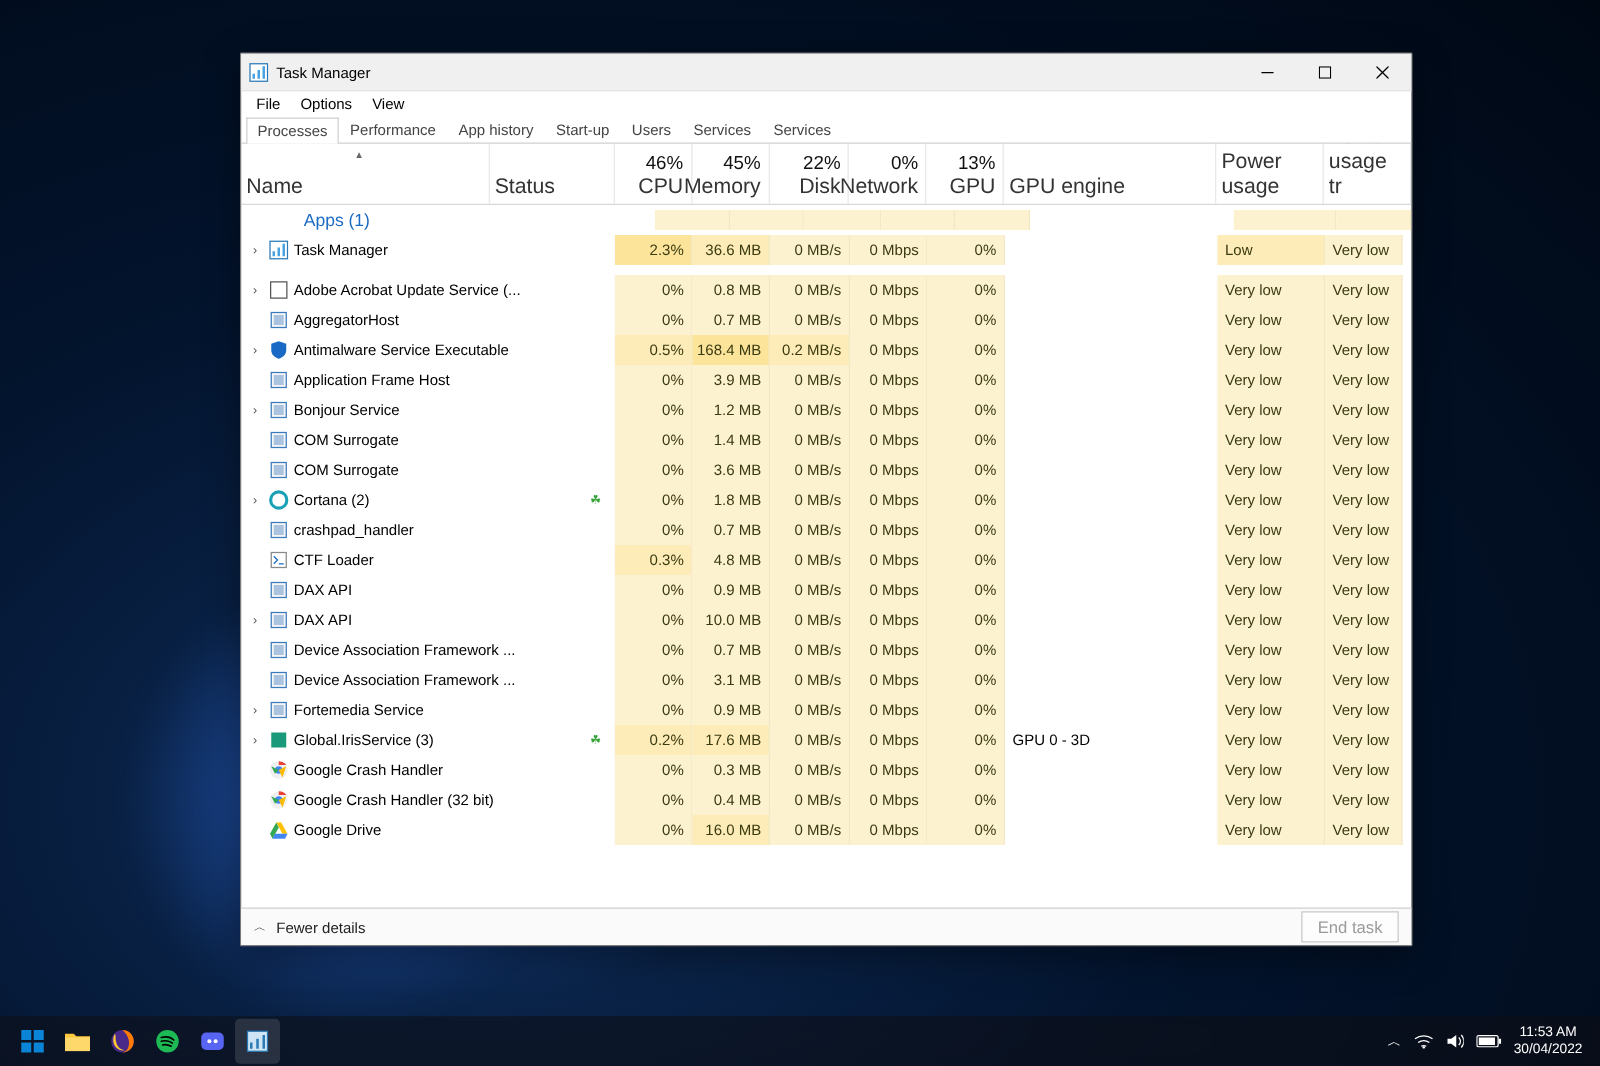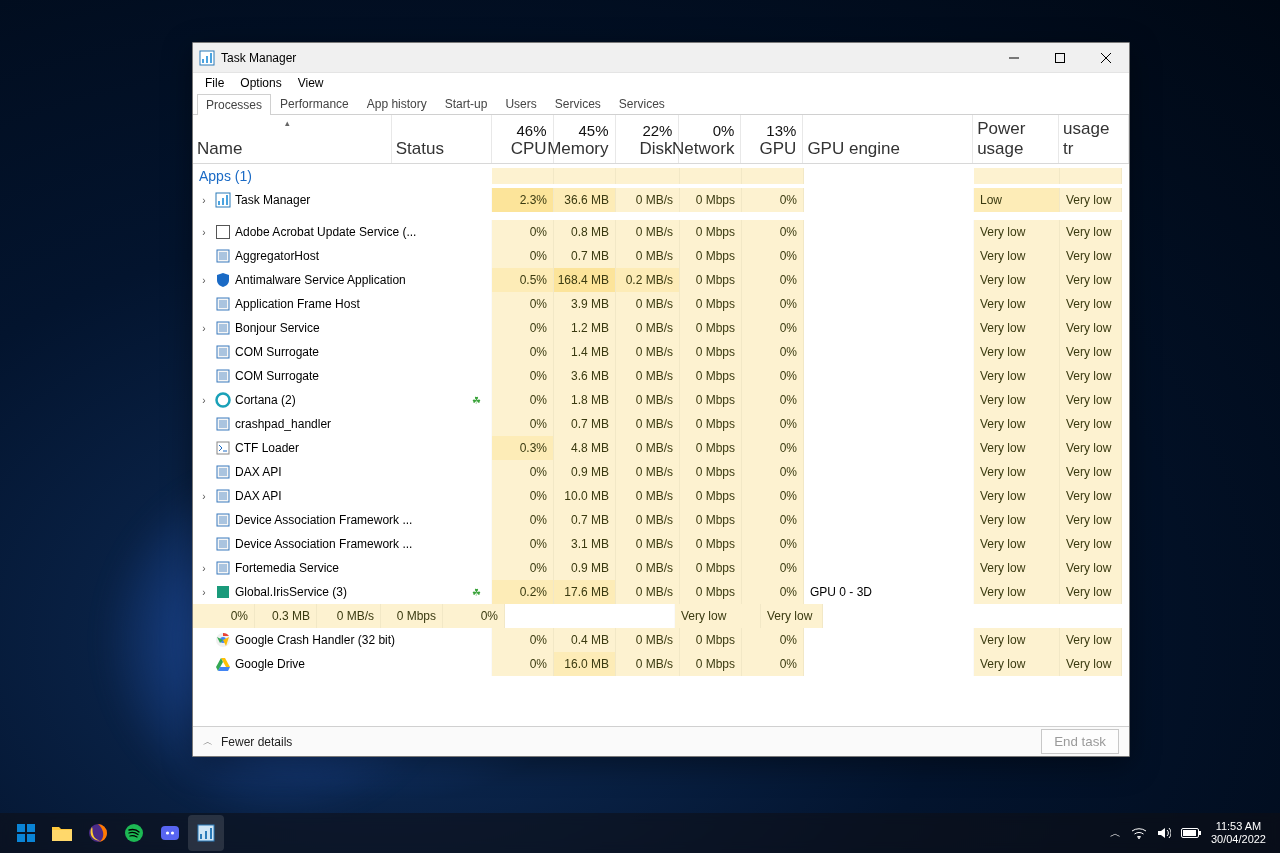--- a/index.html
+++ b/index.html
@@ -48,21 +48,21 @@
 .col-net { width: 62px; }
 .col-gpu { width: 62px; }
 .col-gpuengine { width: 170px; }
 .col-power { width: 86px; }
 .col-powertrend { width: 70px; }
 .body { flex: 1; overflow-y: scroll; overflow-x: auto; font-size: 12px; }
 .body::-webkit-scrollbar { width: 16px; height: 16px; }
 .body::-webkit-scrollbar-track { background: #f0f0f0; }
 .body::-webkit-scrollbar-thumb { background: #bdbdbd; }
 .group-header { padding: 4px 0 4px 6px; color: #1a6ac5; font-size: 14px; display: flex; }
-.group-header .gh-name { width: 293px; }
+.group-header .gh-name { width: 293px; margin-left: 44px; }
 .group-header .gh-cell { background: #fdf2d0; border-right: 1px solid #f2e8c6; }
 .row { display: flex; height: 24px; align-items: stretch; }
 .row .cell { padding: 0 6px; display: flex; align-items: center; border-right: 1px solid rgba(0,0,0,0.02); white-space: nowrap; overflow: hidden; }
 .row .cell.right { justify-content: flex-end; }
 .row .cell.heat { background: #fdf2d0; border-right: 1px solid #f2e8c6; color: #3a3a10; }
 .row .cell.heat.h1 { background: #fdecb7; }
 .row .cell.heat.h2 { background: #fce49a; }
 .row .name-cell { width: 299px; padding-left: 4px; gap: 4px; }
 .row .expander { width: 14px; text-align: center; color: #555; font-size: 10px; cursor: pointer; }
 .row .proc-icon { width: 16px; height: 16px; display: inline-flex; align-items: center; justify-content: center; }
@@ -262,21 +262,21 @@
               <div class="cell heat" style="width:62px">Very low</div>
             </div>
             <div class="row">
               <div class="cell name-cell">
                 <span class="expander">›</span>
                 <span class="proc-icon">
                   <svg width="16" height="16">
                     <path d="M8 1l6 2v5c0 4-3 6-6 7-3-1-6-3-6-7V3z" fill="#1a6ac5"></path>
                   </svg>
                 </span>
-                <span>Antimalware Service Application</span>
+                <span>Antimalware Service Executable</span>
               </div>
               <div class="cell right heat h1" style="width:62px">0.5%</div>
               <div class="cell right heat h2" style="width:62px">168.4 MB</div>
               <div class="cell right heat h1" style="width:64px">0.2 MB/s</div>
               <div class="cell right heat" style="width:62px">0 Mbps</div>
               <div class="cell right heat" style="width:62px">0%</div>
               <div class="cell" style="width:170px"></div>
               <div class="cell heat" style="width:86px">Very low</div>
               <div class="cell heat" style="width:62px">Very low</div>
             </div>
@@ -534,20 +534,33 @@
               <div class="cell right heat h1" style="width:62px">0.2%</div>
               <div class="cell right heat h1" style="width:62px">17.6 MB</div>
               <div class="cell right heat" style="width:64px">0 MB/s</div>
               <div class="cell right heat" style="width:62px">0 Mbps</div>
               <div class="cell right heat" style="width:62px">0%</div>
               <div class="cell" style="width:170px">GPU 0 - 3D</div>
               <div class="cell heat" style="width:86px">Very low</div>
               <div class="cell heat" style="width:62px">Very low</div>
             </div>
             <div class="row">
+              <div class="cell name-cell">
+                <span class="expander"></span>
+                <span class="proc-icon">
+                  <svg width="16" height="16">
+                    <circle cx="8" cy="8" r="7" fill="#f0f0f0"></circle>
+                    <circle cx="8" cy="8" r="3" fill="#4285f4"></circle>
+                    <path d="M8 1a7 7 0 016 3H8" fill="#ea4335"></path>
+                    <path d="M2 5l3 6 3-3" fill="#34a853"></path>
+                    <path d="M14 5l-3 9 -3-6" fill="#fbbc05"></path>
+                  </svg>
+                </span>
+                <span>Google Crash Handler</span>
+              </div>
               <div class="cell right heat" style="width:62px">0%</div>
               <div class="cell right heat" style="width:62px">0.3 MB</div>
               <div class="cell right heat" style="width:64px">0 MB/s</div>
               <div class="cell right heat" style="width:62px">0 Mbps</div>
               <div class="cell right heat" style="width:62px">0%</div>
               <div class="cell" style="width:170px"></div>
               <div class="cell heat" style="width:86px">Very low</div>
               <div class="cell heat" style="width:62px">Very low</div>
             </div>
             <div class="row">

